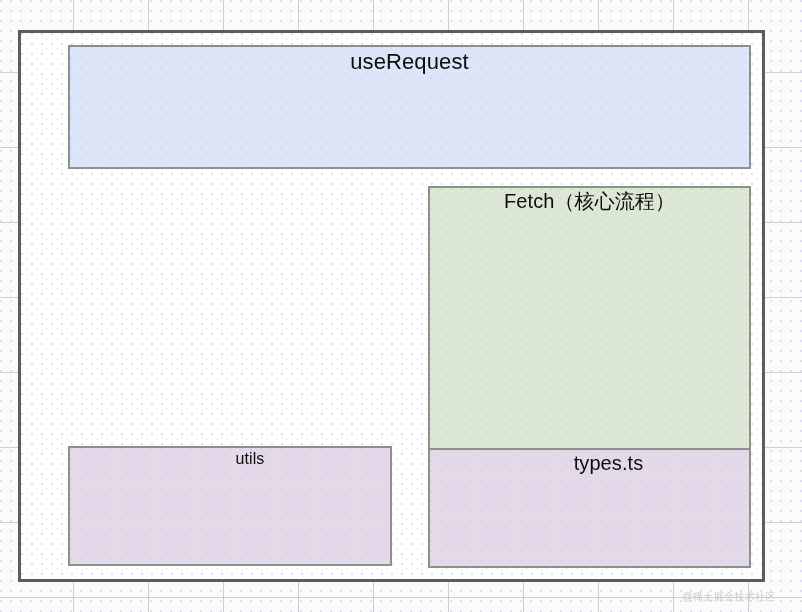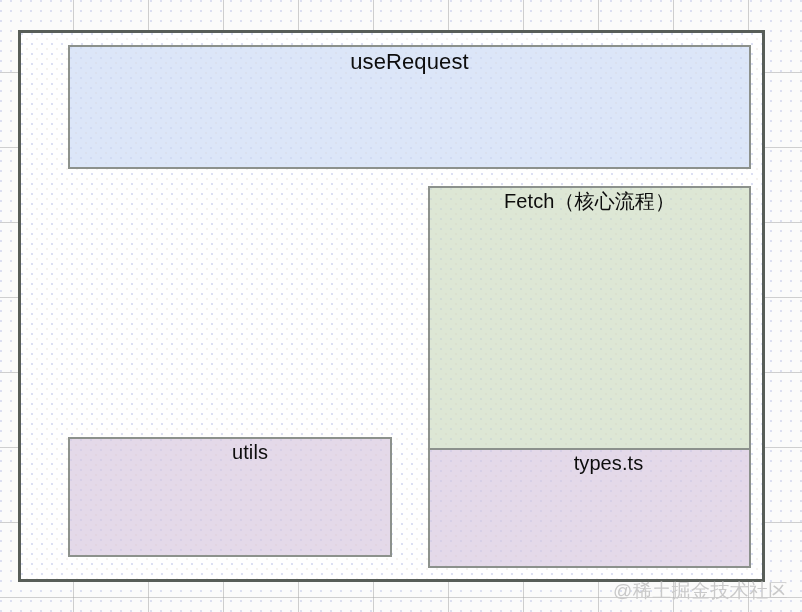--- a/index.html
+++ b/index.html
@@ -92,41 +92,41 @@
   }
 
   #node-fetch {
     left: 407px; top: 153px;
     width: 323px; height: 315px;
     background-color: #dde7d5;
     font-size: 20px;
   }
 
   #node-utils {
-    left: 47px;  top: 404px;
+    left: 47px;  top: 413px;
     width: 324px; height: 120px;
     background-color: #e4d9e9;
-    font-size: 20px;
+    font-size: 16px;
     padding-left: 40px;
   }
 
   #node-types {
     left: 407px; top: 415px;
     width: 323px; height: 120px;
     background-color: #e4d9e9;
     font-size: 20px;
     padding-left: 38px;
   }
 
   
   #watermark {
     position: absolute;
-    right: 14px;
+    right: 26px;
     bottom: 8px;
-    font-size: 19px;
+    font-size: 10px;
     color: #c9c9c9;
     letter-spacing: 0.4px;
     white-space: nowrap;
     user-select: none;
   }
 </style>
 </head>
 <body>
 
 <div id="canvas">

